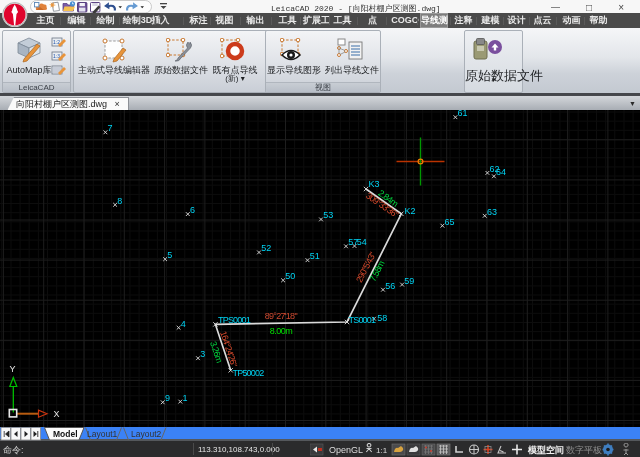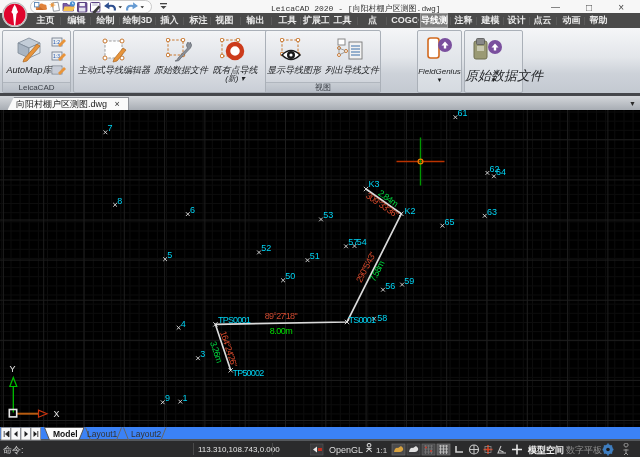--- a/index.html
+++ b/index.html
@@ -16,21 +16,21 @@
 #tabrow .tab { position:absolute; top:0; height:15px; line-height:15px; color:#e9e9e9; font-size:9px; font-weight:bold; text-align:center; white-space:nowrap; }
 #tabrow .sep { position:absolute; top:4px; width:1px; height:8px; background:#5a5a5a; }
 #tabrow .active { background:#7d7d7d; border:1px solid #9a9a9a; color:#fff; line-height:13px; }
 
 #ribbon { position:absolute; left:0; top:28px; width:640px; height:67px;
   background:linear-gradient(#f5f6f8 0%, #e3e6ea 45%, #cdd2d9 70%, #c3c9d1 100%); border-bottom:2px solid #45474b;}
 .panel { position:absolute; top:2px; height:63px; border:1px solid #aab0b8; border-radius:2px;
   background:linear-gradient(#f3f4f6 0%, #e0e3e8 50%, #c9ced6 100%); }
 .plabel { position:absolute; left:0; right:0; bottom:0; height:10px; font-size:8px; color:#3c4148; text-align:center;
   line-height:10px; background:linear-gradient(#c8cdd4,#b8bec7); border-top:1px solid #b0b6be; border-radius:0 0 2px 2px;}
-.btxt { position:absolute; font-size:9px; color:#1d1f22; text-align:center; white-space:nowrap;font-style:italic; }
+.btxt { position:absolute; font-size:9px; color:#1d1f22; text-align:center; white-space:nowrap; }
 
 #doctabs { position:absolute; left:0; top:95px; width:640px; height:15px;
   background:linear-gradient(#d4d7db, #a8adb4); border-top:1px solid #47494d; }
 #dtab { position:absolute; left:7px; top:1px; width:122px; height:14px; background:#fafafa; border:1px solid #8d9096; clip-path:polygon(7px 0, 100% 0, 100% 100%, 0 100%);
   font-size:9px; color:#222; line-height:13px; padding-left:8px; }
 #dtab .x { font-size:9px; color:#333; margin-left:5px; }
 
 #canvas { position:absolute; left:0; top:110px; width:640px; height:317px; background:#000; }
 
 #modelrow { position:absolute; left:0; top:427px; width:640px; height:14px; background:#3b82f6; border-bottom:2px solid #55585c; }
@@ -85,21 +85,21 @@
   <circle cx="13.7" cy="13.5" r="12.6" fill="#e8e8e8"></circle>
   <circle cx="13.7" cy="13.5" r="11.9" fill="none" stroke="#9a9a9a" stroke-width="0.7"></circle>
   <circle cx="13.7" cy="13.5" r="10.8" fill="#e0042d"></circle>
   <path d="M13.7 3.6 C14.7 5.4 15.9 7.4 16.3 9.4 L17.1 11.0 L15.5 12.9 L14.3 24.2 L13.1 24.2 L11.9 12.9 L10.3 11.0 L11.1 9.4 C11.5 7.4 12.7 5.4 13.7 3.6 Z" fill="#fff"></path>
 </svg>
 <div id="tabrow">
   <div class="tab" style="left:33px;width:25px">主页</div>
   <div class="tab" style="left:64px;width:25px">编辑</div>
   <div class="tab" style="left:93px;width:25px">绘制</div>
   <div class="tab" style="left:122px;width:31px">绘制3D</div>
-  <div class="tab" style="left:157px;width:25px">插入</div>
+  <div class="tab" style="left:148px;width:25px">插入</div>
   <div class="tab" style="left:186px;width:25px">标注</div>
   <div class="tab" style="left:212px;width:25px">视图</div>
   <div class="tab" style="left:243px;width:25px">输出</div>
   <div class="tab" style="left:275px;width:25px">工具</div>
   <div class="tab" style="left:303px;width:25px">扩展工</div>
   <div class="tab" style="left:330px;width:25px">工具</div>
   <div class="tab" style="left:361px;width:23px">点</div>
   <div class="tab" style="left:390px;width:30px">COGO</div>
   <div class="tab active" style="left:420px;width:28px">导线测</div>
   <div class="tab" style="left:451px;width:25px">注释</div>
@@ -208,29 +208,20 @@
       <circle cx="9" cy="13" r="1.5" fill="#fff" stroke="#c87830"></circle>
       <path d="M2 8.5 L2 15.5 M3 10.5 L8 12.5 M3 16.5 L8 14" stroke="#888" stroke-width="0.8"></path>
       <rect x="12" y="4" width="13" height="17" fill="#f2f2f2" stroke="#777" stroke-width="0.9"></rect>
       <path d="M14 8 L23 8 M14 11 L23 11 M14 14 L23 14 M14 17 L23 17" stroke="#3a6ea8" stroke-width="1"></path>
     </svg>
     <div class="btxt" style="left:57px;width:58px;top:33px">列出导线文件</div>
     <div class="plabel">视图</div>
   </div>
 
 
-  <div class="panel" style="left:417px;width:45px;background:linear-gradient(#eef0f3,#d5dae0)">
-    <svg class="abs" style="left:9px;top:6px" width="27" height="26" viewBox="0 0 27 26">
-      <rect x="1" y="1" width="11" height="20" rx="2.5" fill="#fff" stroke="#d2691e" stroke-width="1.6"></rect>
-      <circle cx="18" cy="8" r="7" fill="#7a4f9e"></circle>
-      <path d="M18 4.5 L21.5 8.5 L19.2 8.5 L19.2 11.5 L16.8 11.5 L16.8 8.5 L14.5 8.5 Z" fill="#fff"></path>
-    </svg>
-    <div class="btxt" style="left:0;right:0;top:36px;font-size:8px">FieldGenius</div>
-    <div class="btxt" style="left:0;right:0;top:46px;font-size:6px">▼</div>
-  </div>
 
   <div class="panel" style="left:464px;width:59px;background:linear-gradient(#eef0f3,#d5dae0)">
     <svg class="abs" style="left:8px;top:7px" width="34" height="25" viewBox="0 0 34 25">
       <rect x="1" y="3" width="13" height="18" rx="2" fill="#9a9a74" stroke="#6e6e50" stroke-width="1"></rect>
       <rect x="3.5" y="0.5" width="8" height="6" rx="1" fill="#888" stroke="#555" stroke-width="0.8"></rect>
       <rect x="4" y="8" width="7" height="5" fill="#c8c8b0"></rect>
       <circle cx="22" cy="9" r="7" fill="#7a4f9e"></circle>
       <path d="M22 5.5 L25.5 9.5 L23.2 9.5 L23.2 12.5 L20.8 12.5 L20.8 9.5 L18.5 9.5 Z" fill="#fff"></path>
     </svg>
     <div class="btxt" style="left:0;right:0;top:36px;font-size:13px">原始数据文件</div>

